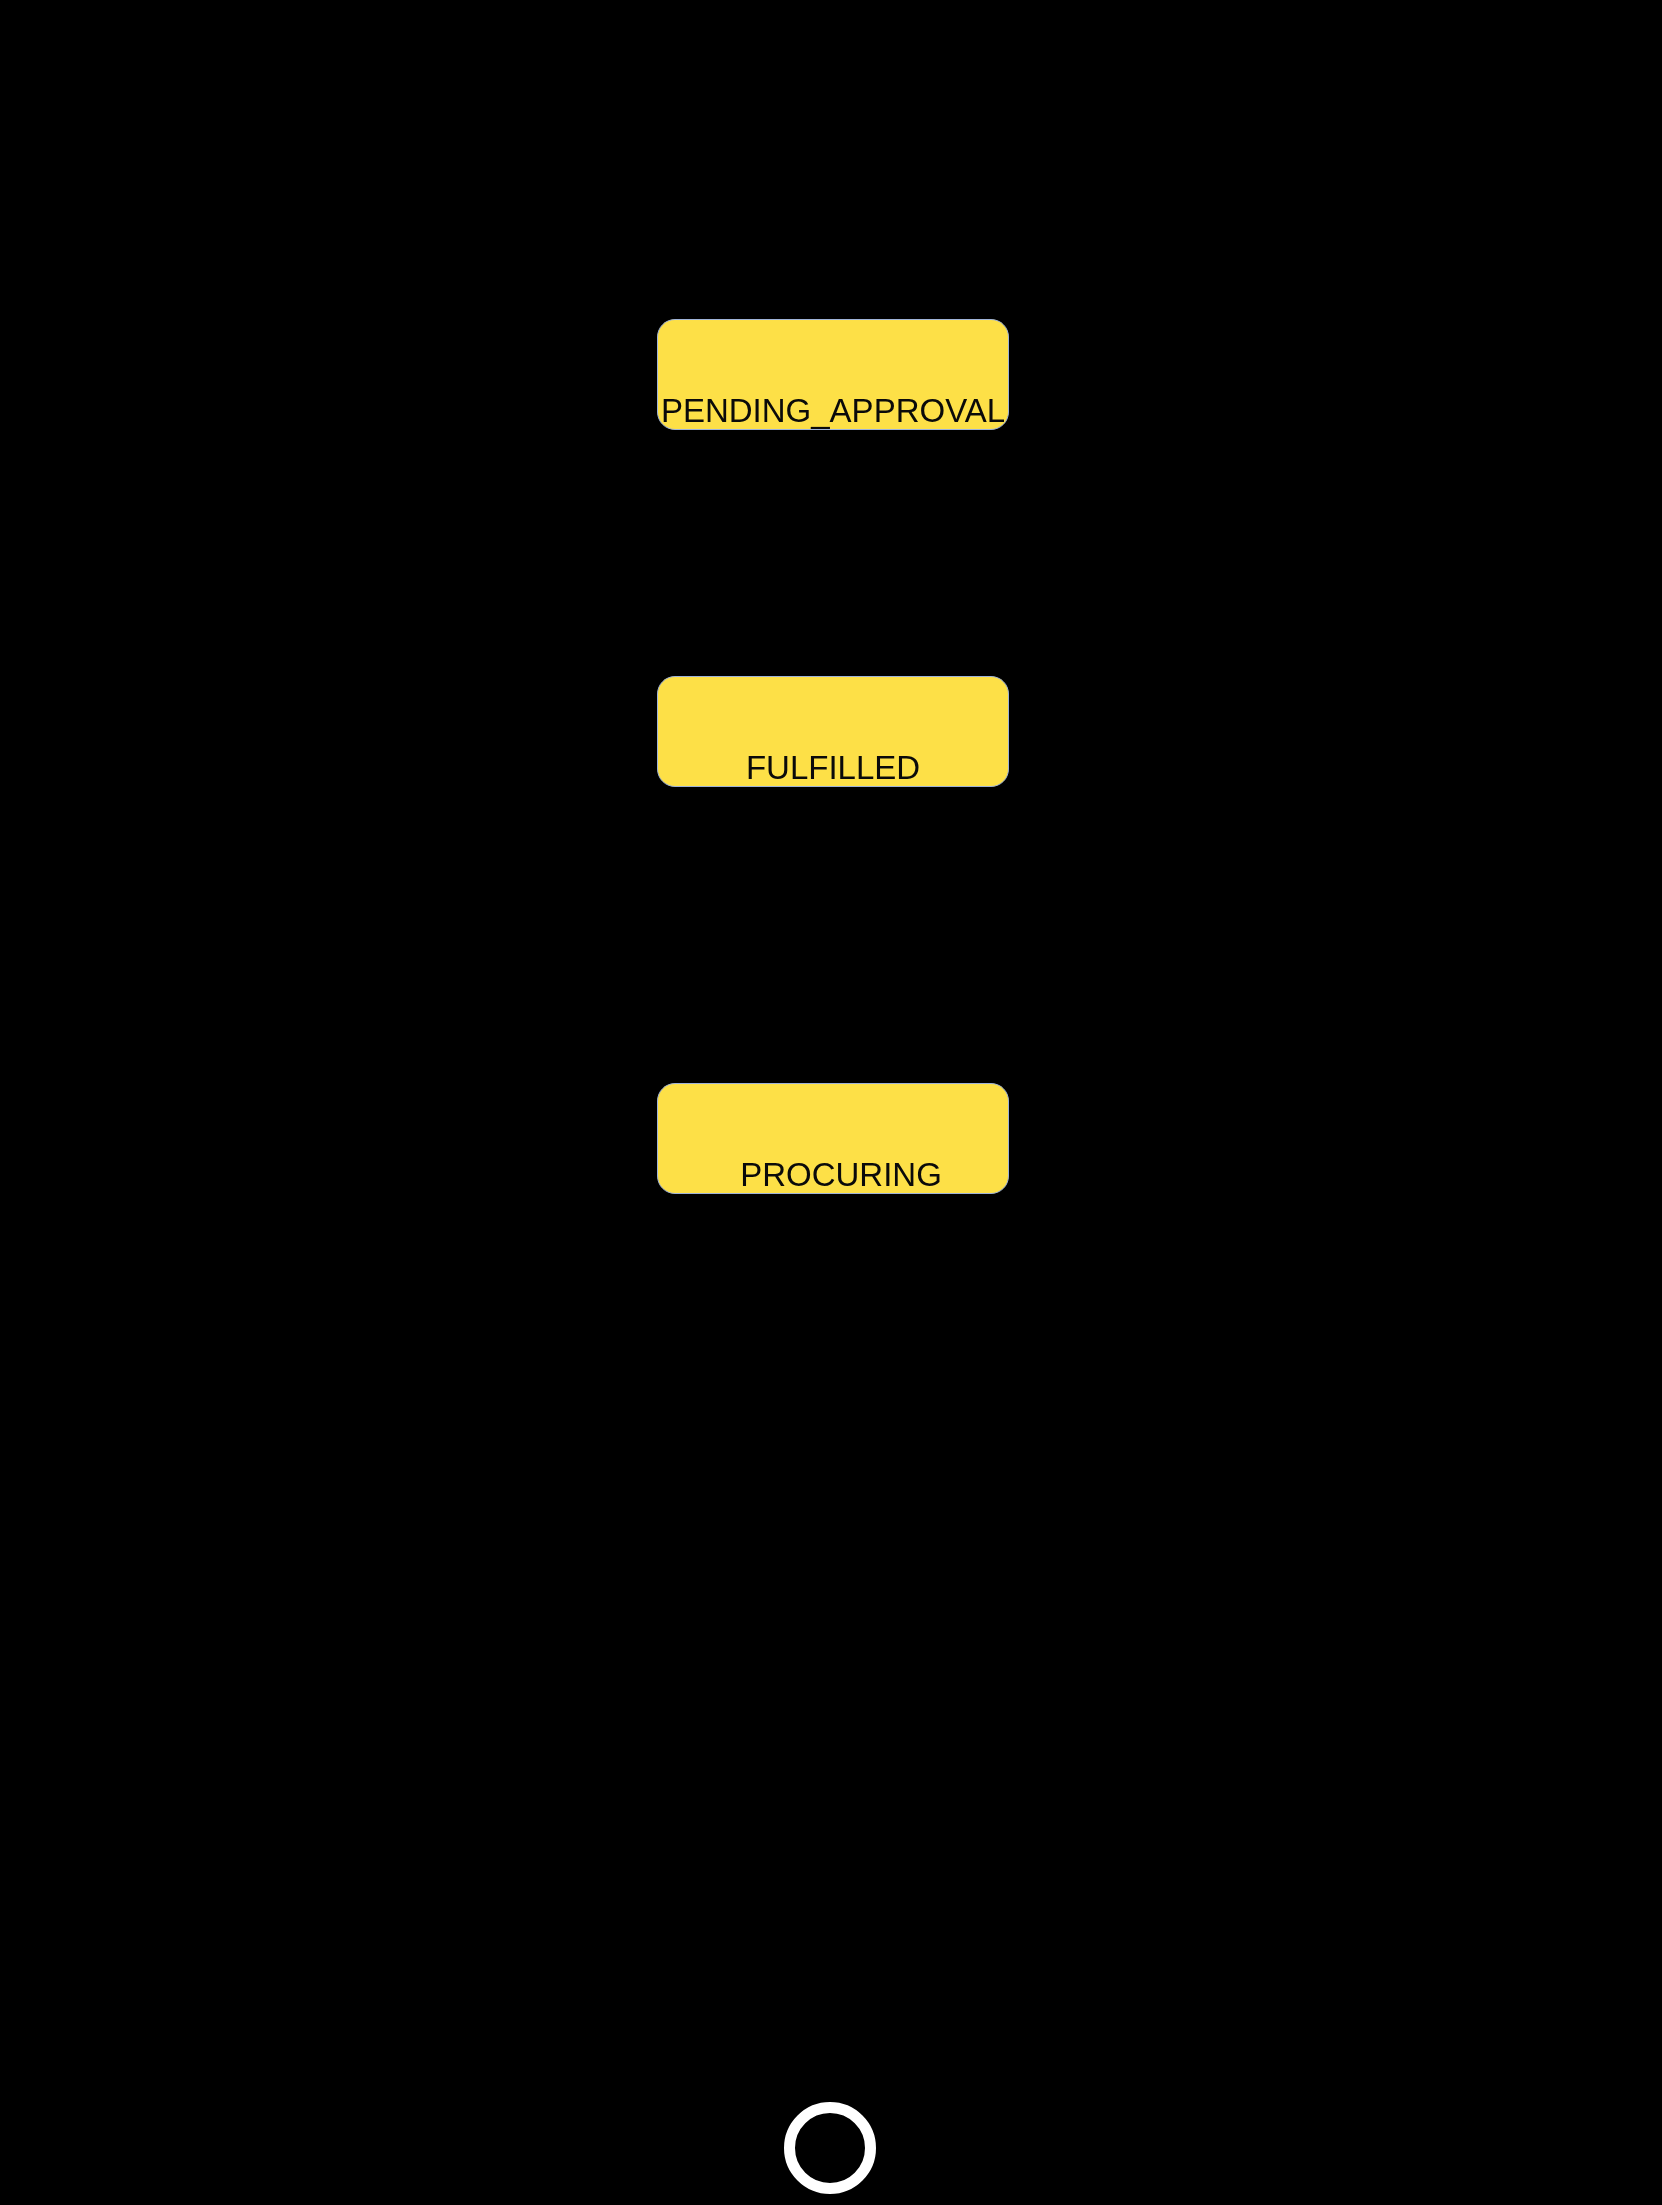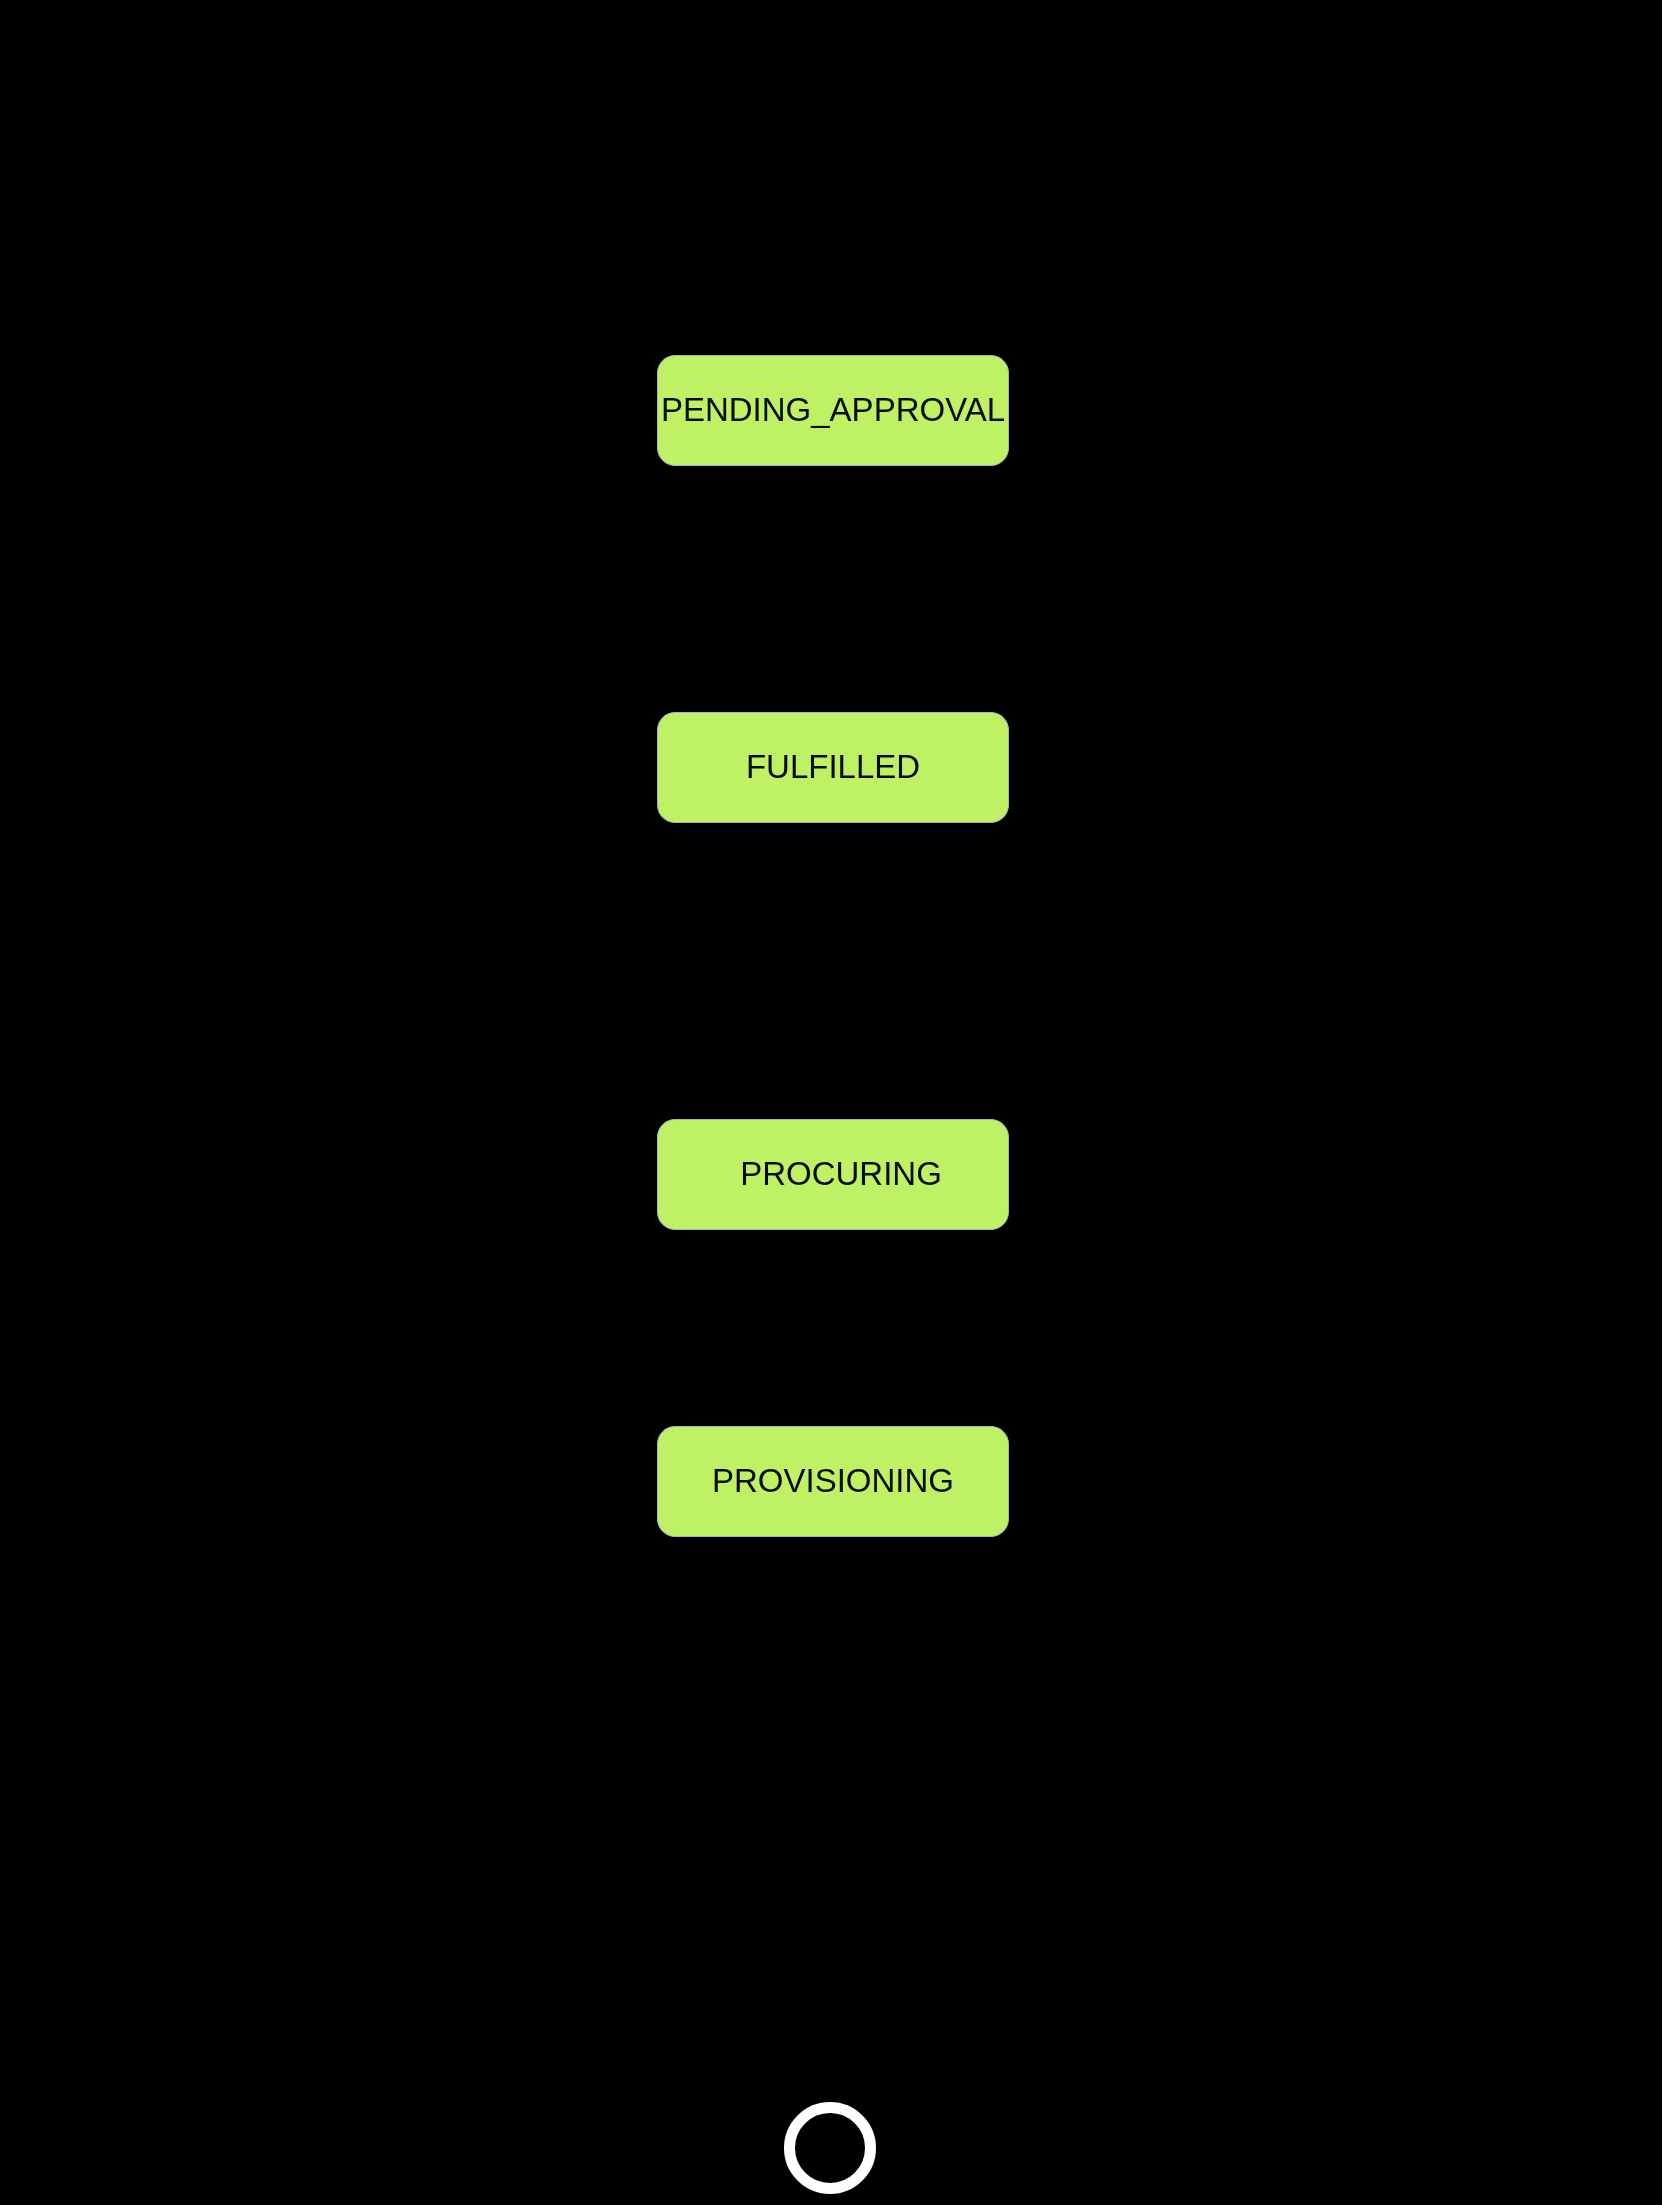--- a/index.html
+++ b/index.html
@@ -13,28 +13,27 @@
     height: 2205px;
     background: #000000;
     overflow: hidden;
     font-family: "Liberation Sans", sans-serif;
   }
   .node {
     position: absolute;
     left: 657px;
     width: 352px;
     height: 111px;
-    background: #bef264;
+    background: #fde047;
     border: 1.8px solid #9fb3d8;
     border-radius: 18px;
     box-sizing: border-box;
     display: flex;
-    align-items: center;
+    align-items: flex-end;
     justify-content: center;
-    margin-top: 36px;
   }
   .node-label {
     color: #0a0a0a;
     font-size: 33px;
     letter-spacing: 0px;
     white-space: nowrap;
     line-height: 1;
     padding-bottom: 2.4px;
   }
   .n1 { top: 319px; }
@@ -64,21 +63,18 @@
   </div>
 
   <div class="node n2">
     <span class="node-label">FULFILLED</span>
   </div>
 
   <div class="node n3">
     <span class="node-label">PROCURING</span>
   </div>
 
-  <div class="node n4">
-    <span class="node-label">PROVISIONING</span>
-  </div>
 
 
   <div class="final-ring"></div>
 
 </div>
 
 
 </body></html>

